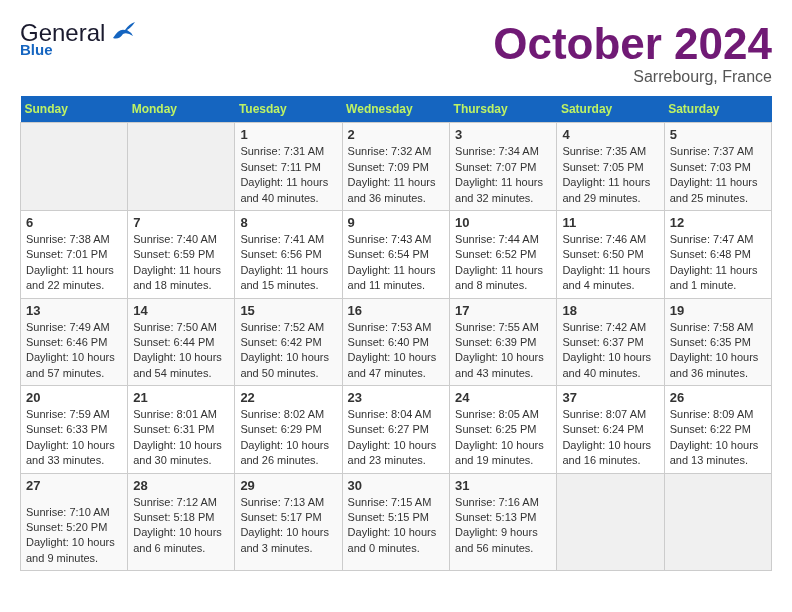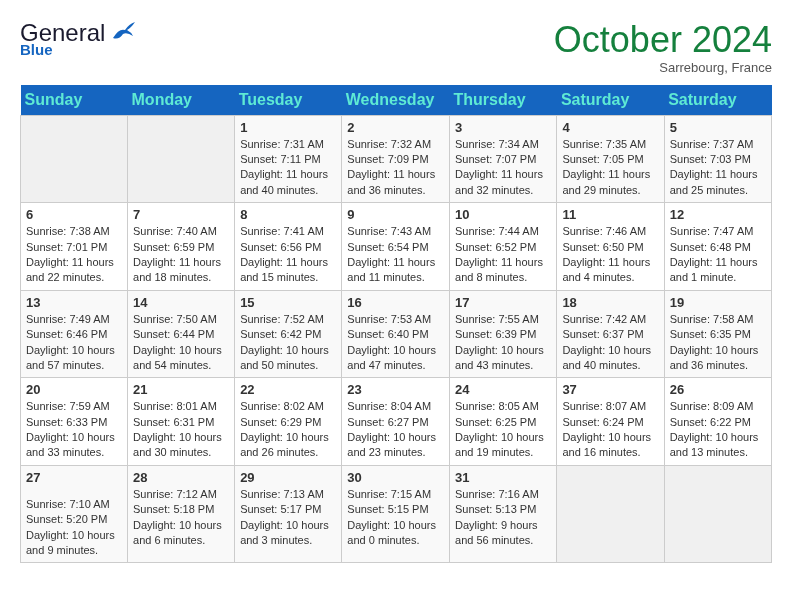--- a/index.html
+++ b/index.html
@@ -18,40 +18,40 @@
     }
     .logo {
       display: flex;
       flex-direction: column;
       align-items: flex-start;
     }
     .title-area {
       text-align: right;
     }
     .month-title {
-      font-size: 36px;
-      font-weight: normal;
-      color: #15803d;
+      font-size: 44px;
+      font-weight: bold;
+      color: #701a75;
       line-height: 1.1;
     }
     .location {
-      font-size: 13px;
+      font-size: 16px;
       color: #555;
     }
     table {
       width: 100%;
       border-collapse: collapse;
       font-size: 11px;
     }
     thead tr th {
       background-color: #1565C0;
-      color: #5eead4;
+      color: #bef264;
       padding: 6px 4px;
       text-align: left;
-      font-size: 16px;
+      font-size: 12px;
       font-weight: bold;
     }
     tbody tr td {
       border: 1px solid #ccc;
       padding: 4px 5px;
       vertical-align: top;
       width: 108px;
       min-height: 70px;
       color: #333;
       background: #fff;

